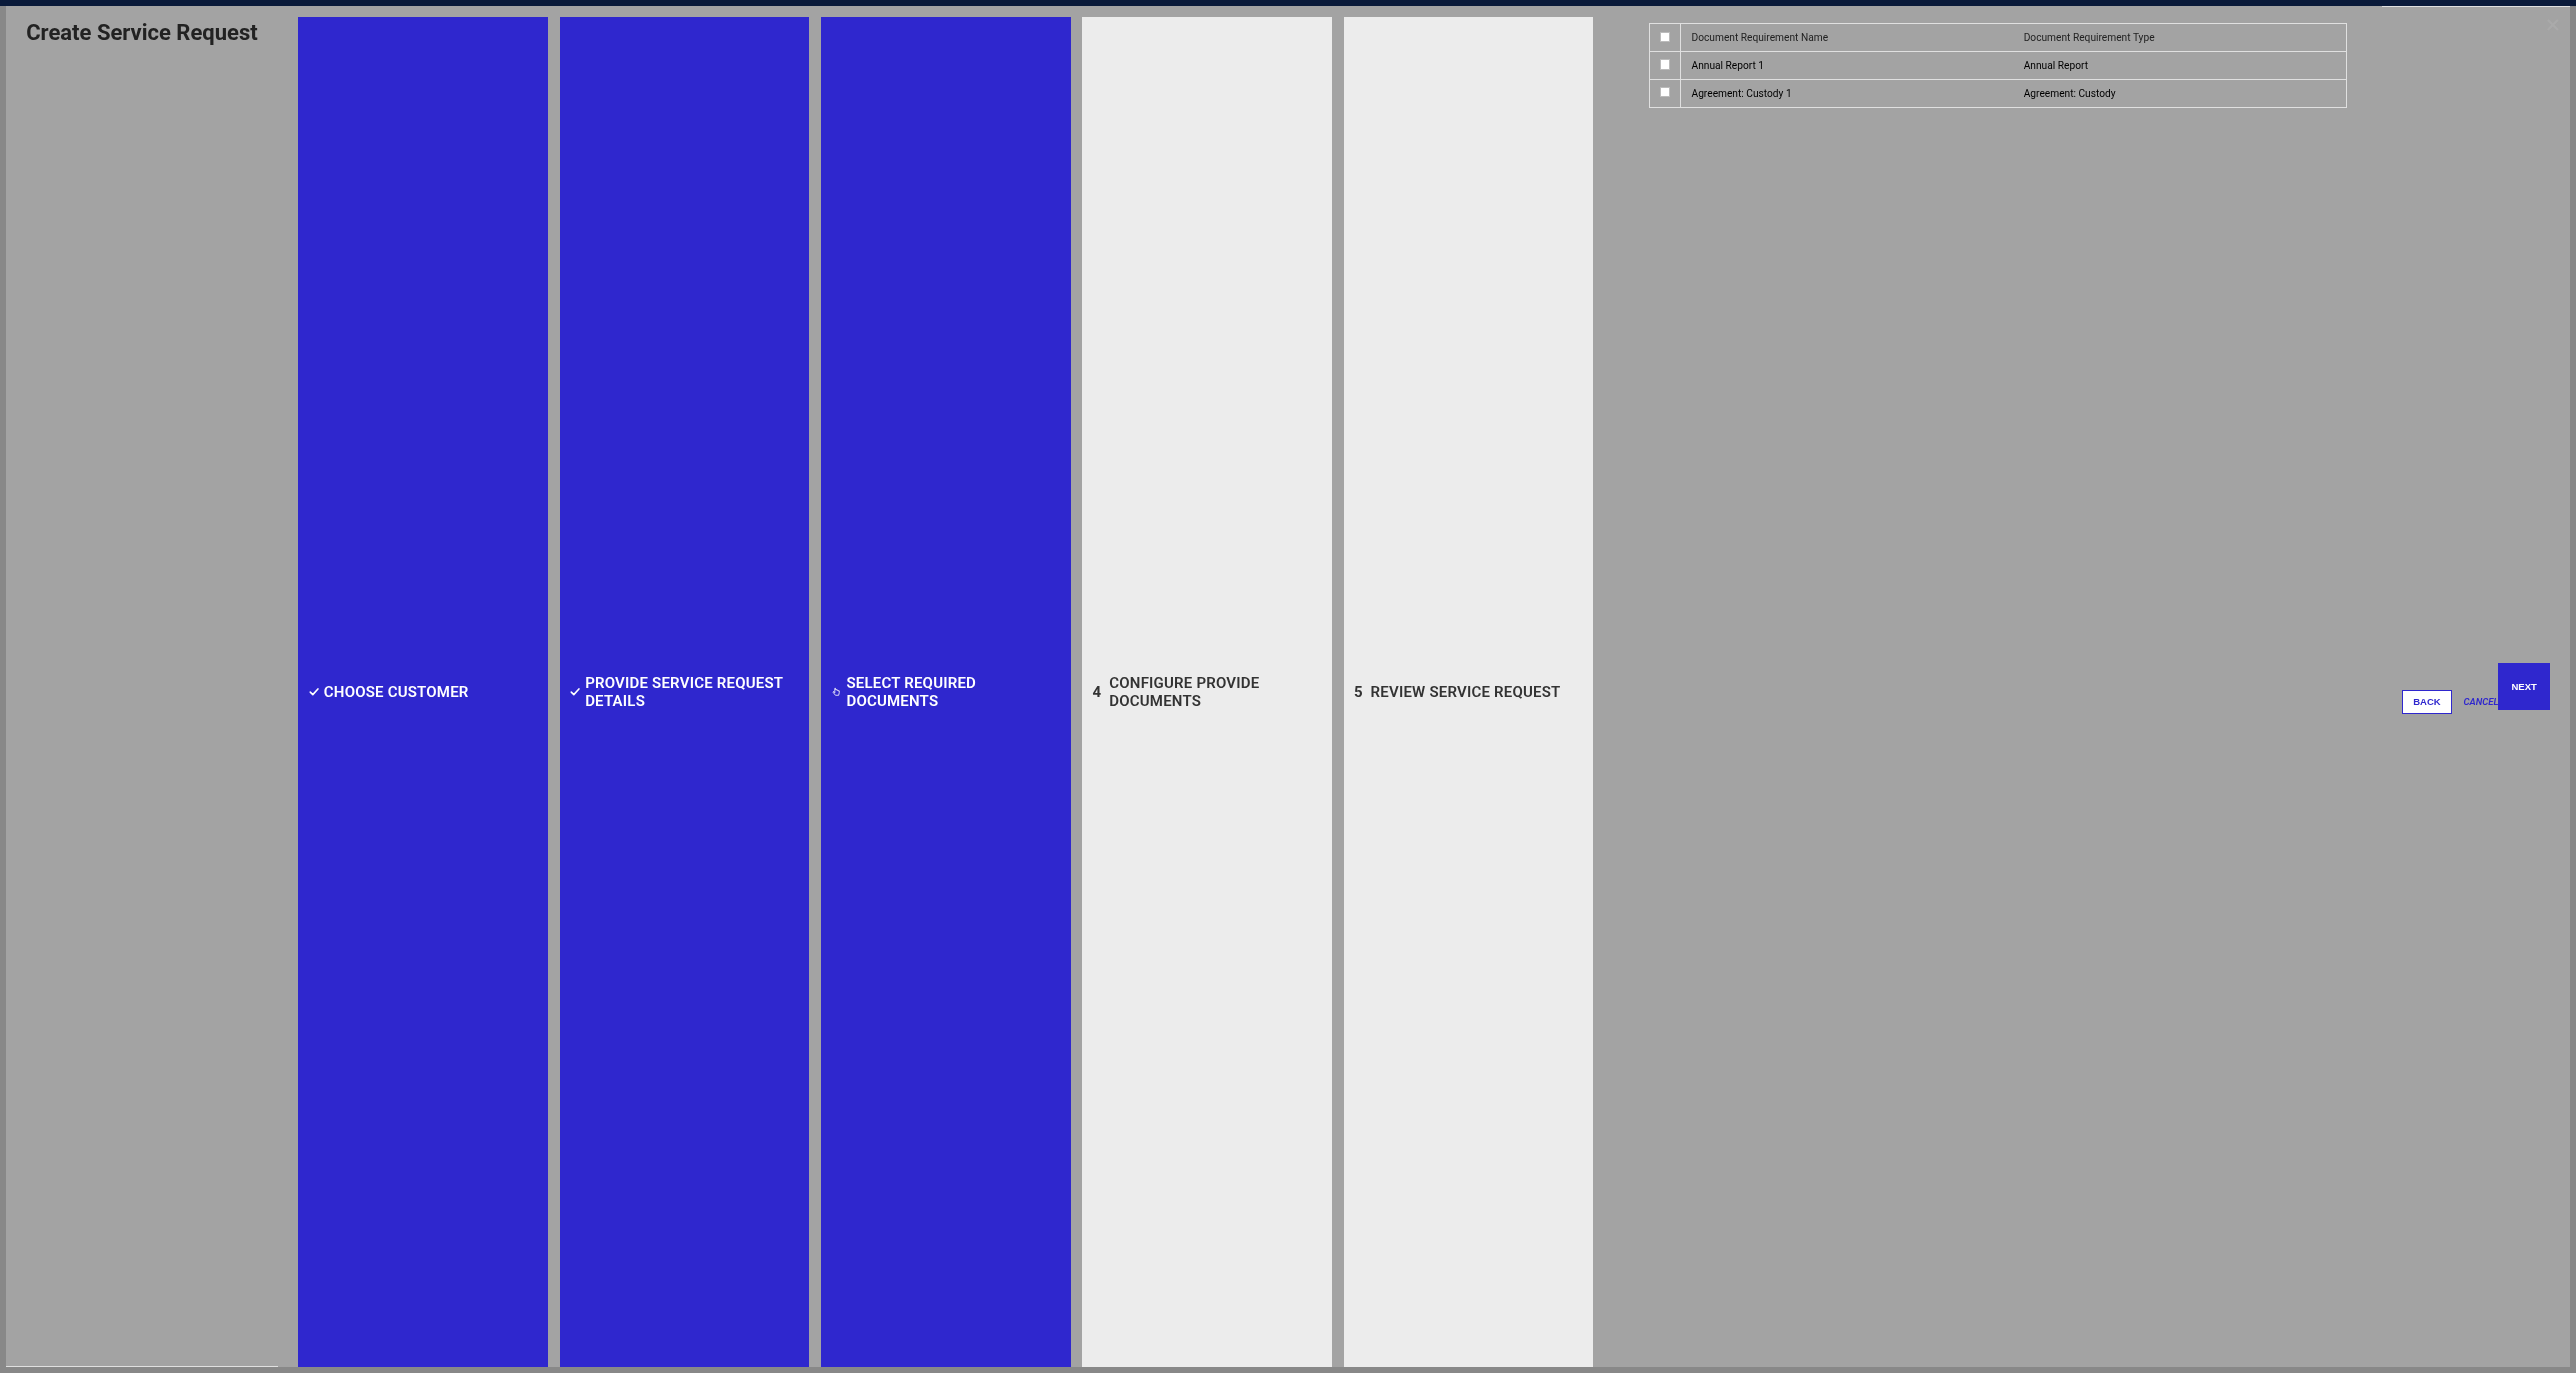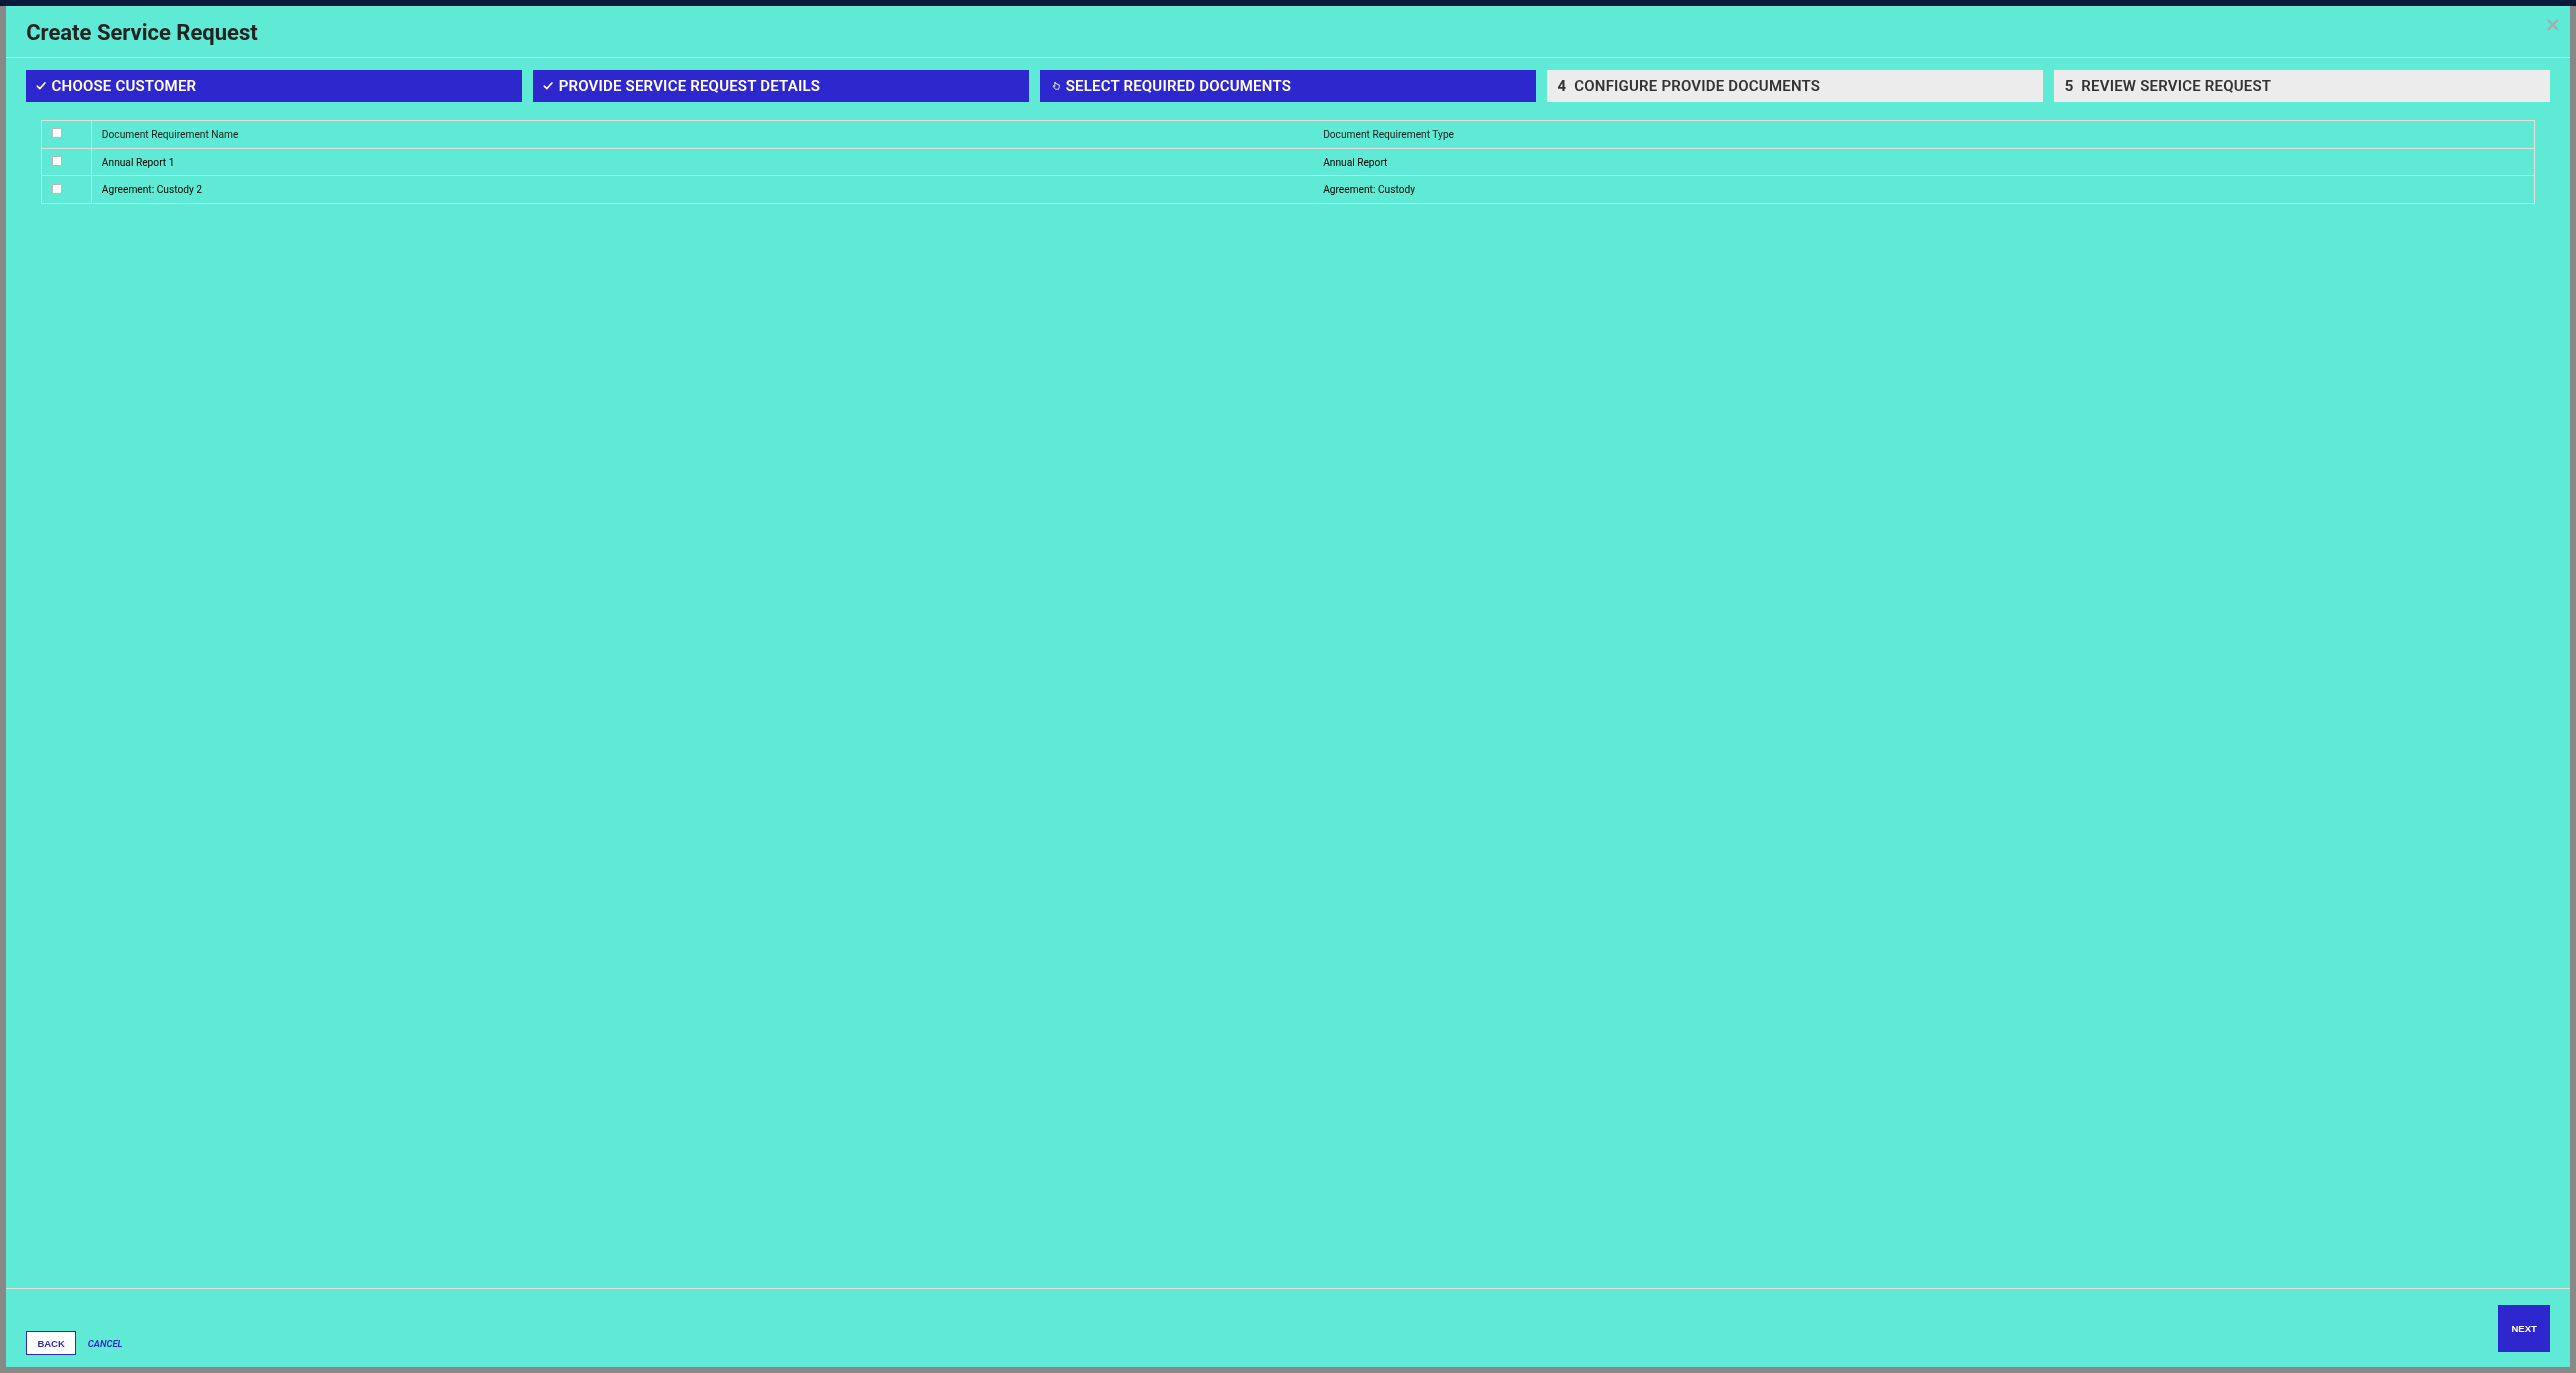--- a/index.html
+++ b/index.html
@@ -11,26 +11,26 @@
       font-family: -apple-system, BlinkMacSystemFont, "Segoe UI", Roboto, Helvetica, Arial, sans-serif;
       background: #888;
       min-height: 100vh;
     }
     .top-bar {
       background: #0a1a3a;
       height: 5.8px;
       width: 100%;
     }
     .modal {
-      background: #5eead4;
+      background: #a3a3a3;
       margin: 0 5.8px 5.8px 5.8px;
       min-height: calc(100vh - 11.7px);
       position: relative;
       display: flex;
-      flex-direction: column;
+      flex-direction: row;
     }
     .close-btn {
       position: absolute;
       top: 8.8px;
       right: 11.7px;
       color: #aaa;
       font-size: 17.5px;
       cursor: pointer;
       font-weight: bold;
     }
@@ -253,21 +253,21 @@
           <td class="checkbox-cell">
             <span class="checkbox"></span>
           </td>
           <td>Annual Report 1</td>
           <td>Annual Report</td>
         </tr>
         <tr>
           <td class="checkbox-cell">
             <span class="checkbox"></span>
           </td>
-          <td>Agreement: Custody 2</td>
+          <td>Agreement: Custody 1</td>
           <td>Agreement: Custody</td>
         </tr>
       </tbody>
     </table>
 
   </div>
 
   <div class="footer">
     <div class="footer-left">
       <button class="btn-outline">BACK</button>

